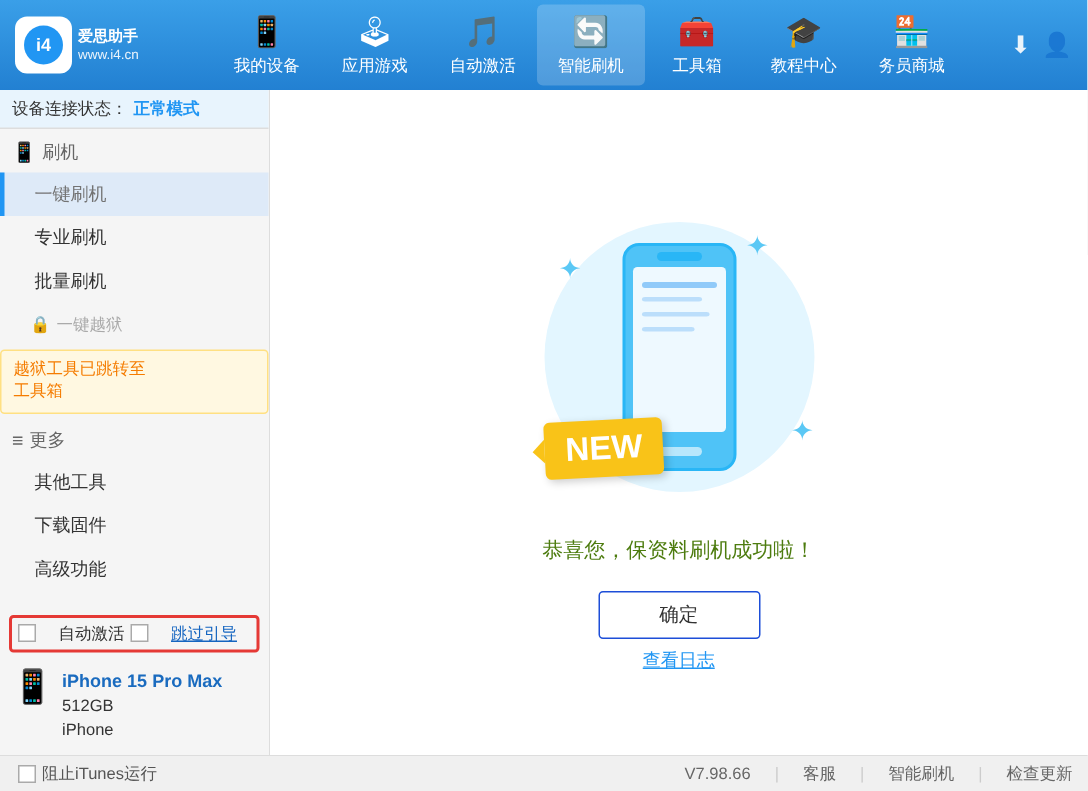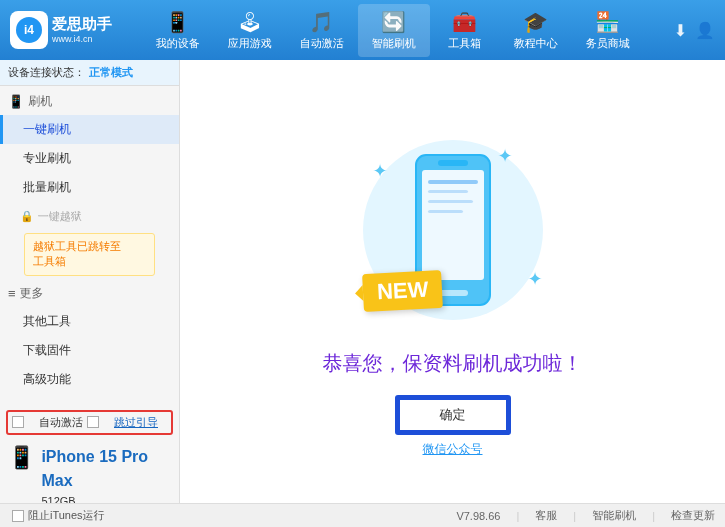--- a/index.html
+++ b/index.html
@@ -29,21 +29,21 @@
       align-items: center;
       justify-content: center;
       margin-right: 4px;
       text-align: center;
     }
     .logo-text {
       color: white;
       font-size: 11px;
       line-height: 1.3;
     }
-    .logo-text .brand { font-size: 15px; font-weight: bold; }
+    .logo-text .brand { font-size: 10px; font-weight: bold; }
     .logo-text .url { font-size: 9px; opacity: 0.9; }
     .nav-items {
       display: flex;
       flex: 1;
       justify-content: center;
       gap: 0;
     }
     .nav-item {
       display: flex;
       flex-direction: column;
@@ -113,32 +113,32 @@
     .sidebar-item {
       padding: 6px 12px 6px 20px;
       font-size: 12px;
       color: #333;
       cursor: pointer;
       border-left: 3px solid transparent;
     }
     .sidebar-item.active {
       background: #deeaf8;
       border-left-color: #2196F3;
-      color: #1d4ed8;
+      color: #737373;
     }
     .sidebar-disabled {
       padding: 5px 8px 5px 20px;
       font-size: 11px;
       color: #aaa;
       display: flex;
       align-items: center;
       gap: 4px;
     }
     .sidebar-warning-box {
-      margin: 4px 24px;
+      margin: 4px 0;
       background: #fff8e1;
       border: 1px solid #ffe082;
       border-radius: 3px;
       padding: 5px 8px;
       font-size: 11px;
       color: #f57c00;
       line-height: 1.4;
     }
     .auto-buttons {
       display: flex;
@@ -165,21 +165,21 @@
     }
     .auto-btn.highlight { color: #1565C0; text-decoration: underline; }
     .device-info {
       display: flex;
       align-items: flex-start;
       gap: 6px;
       padding: 4px 2px;
     }
     .device-icon { font-size: 22px; color: #2196F3; }
     .device-details { font-size: 11px; color: #333; line-height: 1.5; }
-    .device-name { font-size: 16px; font-weight: bold; color: #1a6bbf; }
+    .device-name { font-size: 12px; font-weight: bold; color: #1a6bbf; }
     .block-itunes {
       display: flex;
       align-items: center;
       gap: 4px;
       font-size: 11px;
       color: #555;
       padding: 3px 2px;
       text-align: center;
     }
 
@@ -242,27 +242,27 @@
     .sparkle {
       position: absolute;
       color: #5bc8f5;
       font-size: 18px;
     }
     .sparkle-1 { top: 30px; left: 20px; }
     .sparkle-2 { top: 15px; right: 40px; }
     .sparkle-3 { bottom: 40px; right: 10px; }
 
     .success-text {
-      font-size: 20px;
-      color: #6d28d9;
+      font-size: 14px;
+      color: #4d7c0f;
       margin-bottom: 18px;
     }
     .confirm-btn {
       background: white;
-      border: 5px solid #1d4ed8;
+      border: 1px solid #1d4ed8;
       border-radius: 3px;
       padding: 6px 40px;
       font-size: 13px;
       cursor: pointer;
       color: #333;
       margin-bottom: 6px;
     }
     .log-link {
       font-size: 12px;
       color: #2196F3;
@@ -445,21 +445,21 @@
         <span>NEW</span>
       </div>
     </div>
 
     <div class="success-text">恭喜您，保资料刷机成功啦！</div>
 
     <button class="confirm-btn">
       <span>确定</span>
     </button>
 
-    <span class="log-link">微信公众号</span>
+    <span class="log-link">查看日志</span>
   </div>
 </div>
 
 <div class="footer">
   <label class="block-itunes">
     <div class="checkbox"></div>
     <span>阻止iTunes运行</span>
   </label>
   <span class="footer-version">V7.98.66</span>
   <span class="footer-sep">|</span>

